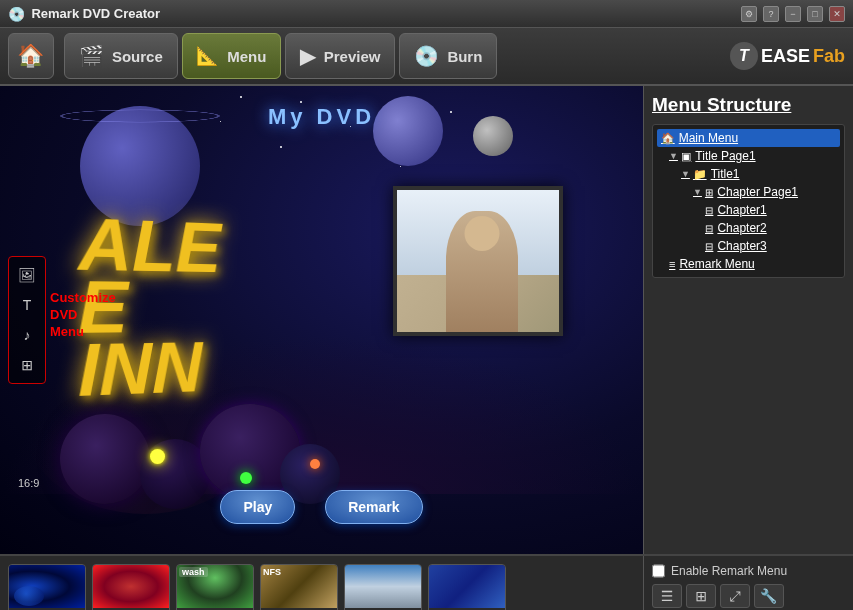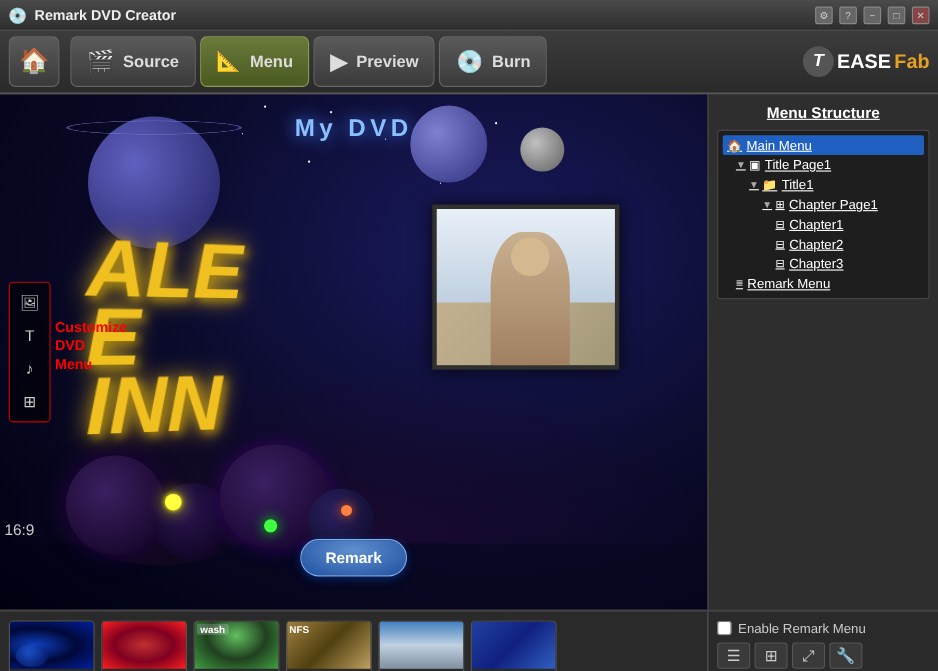--- a/index.html
+++ b/index.html
@@ -295,37 +295,36 @@
       left: 50px;
       top: 50%;
       transform: translateY(-60%);
       color: #f00;
       font-size: 13px;
       font-weight: bold;
       line-height: 1.3;
     }
     .aspect-label {
       position: absolute;
-      left: 4px;
+      left: 18px;
       bottom: 65px;
       color: #ccc;
-      font-size: 14px;
+      font-size: 11px;
     }
 
     
     .right-panel {
       width: 210px;
       background: #2e2e2e;
       padding: 8px;
       border-left: 1px solid #555;
     }
     .panel-title {
-      font-size: 14px;
+      font-size: 19px;
       font-weight: bold;
-      text-align: center;
       margin-bottom: 8px;
       color: #fff;
     }
     .menu-tree {
       background: #1e1e1e;
       border: 1px solid #444;
       border-radius: 3px;
       padding: 4px;
       font-size: 12px;
     }
@@ -527,20 +526,21 @@
       <div class="tool-btn">T</div>
       <div class="tool-btn">♪</div>
       <div class="tool-btn">⊞</div>
     </div>
 
     <div class="customize-label">Customize<br>DVD<br>Menu</div>
 
     <div class="aspect-label">16:9</div>
 
     <div class="nav-buttons">
+      <div class="nav-btn">Play</div>
       <div class="nav-btn">Remark</div>
     </div>
   </div>
 
   <div class="right-panel">
     <div class="panel-title">Menu Structure</div>
     <div class="menu-tree">
 
       <div class="tree-item active">
         <span class="icon">🏠</span>

